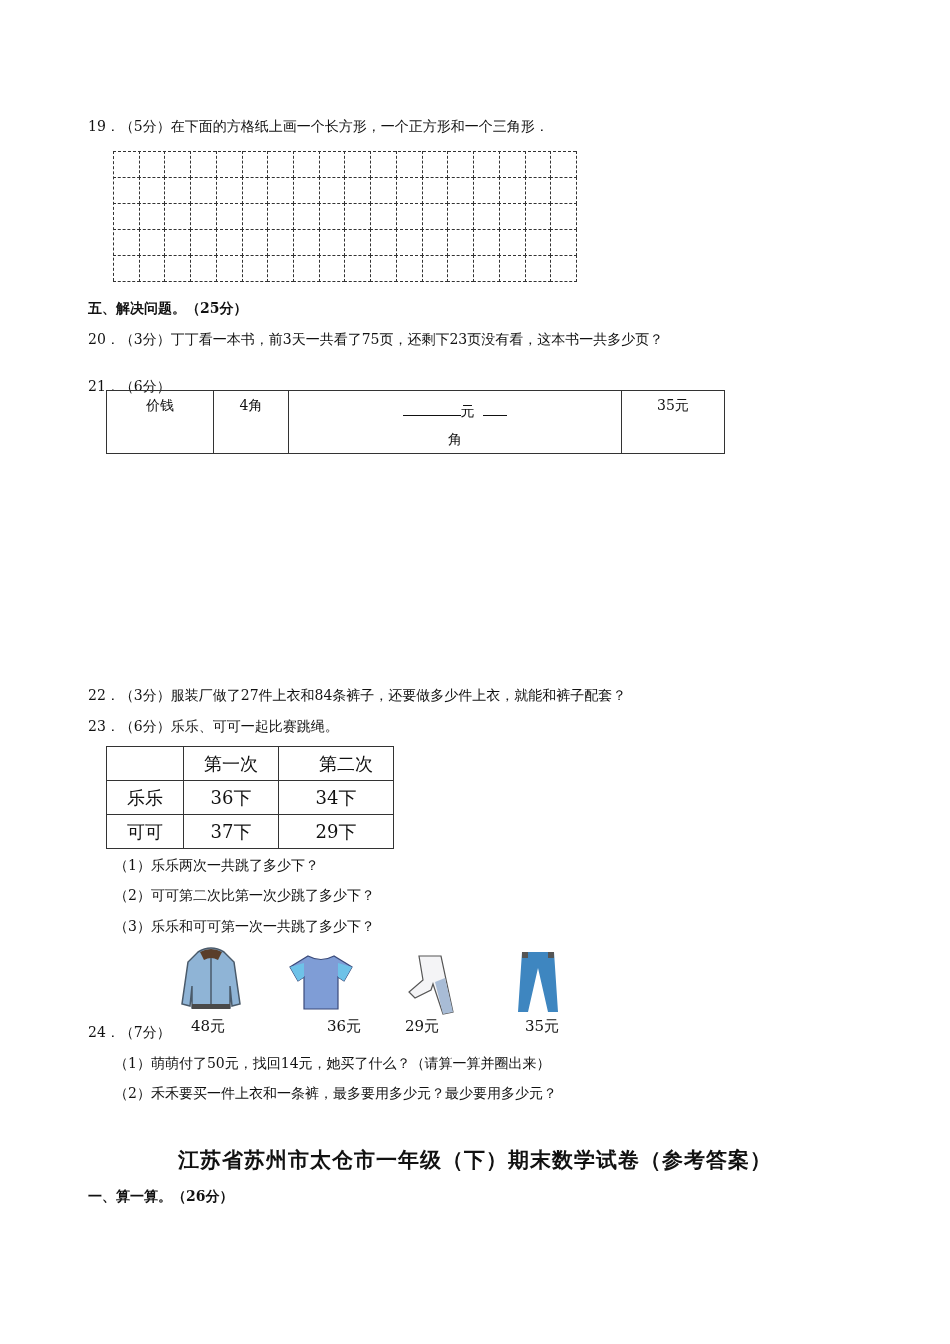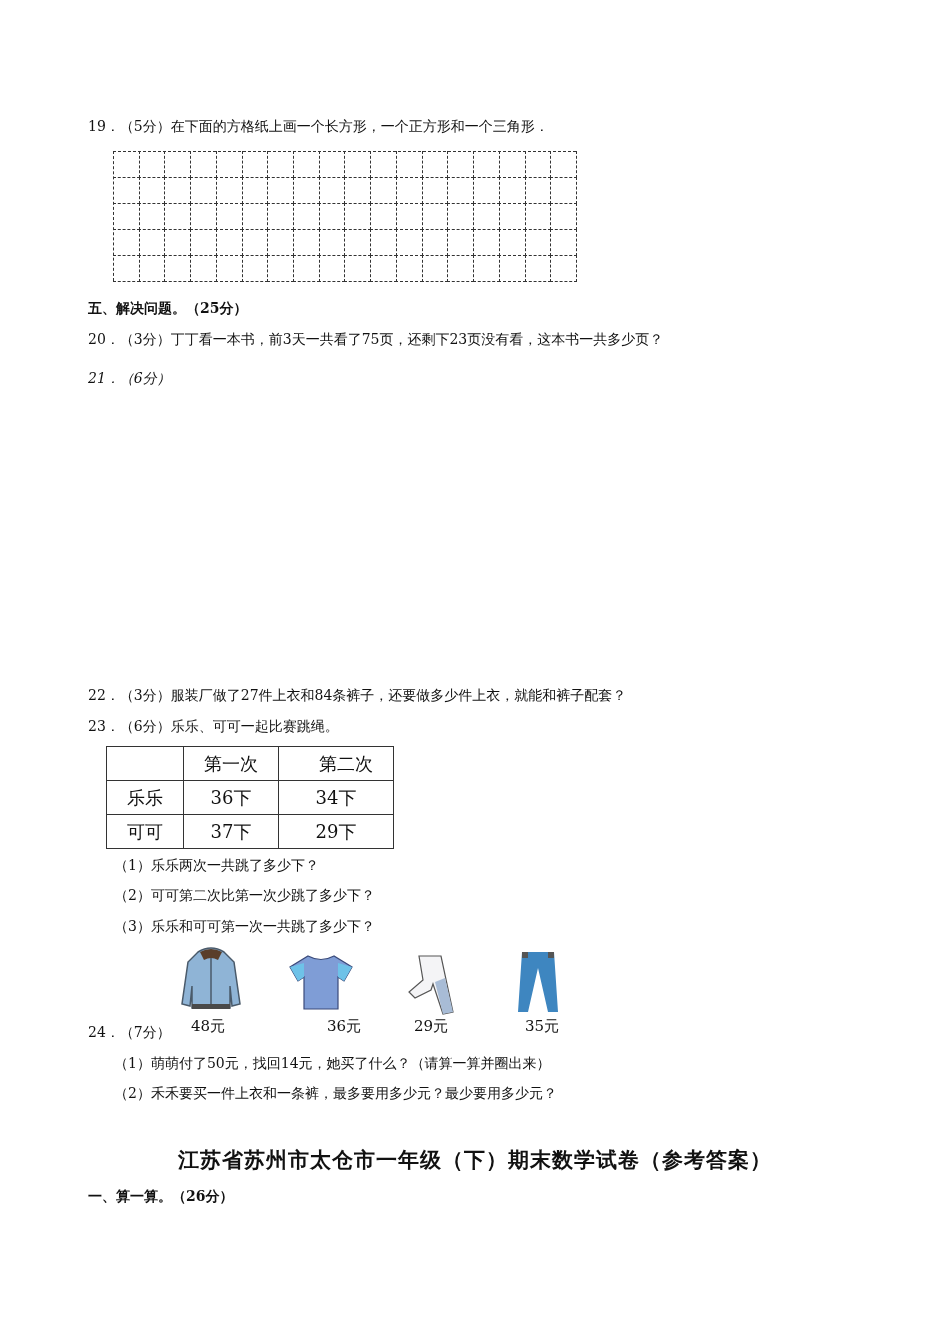--- a/index.html
+++ b/index.html
@@ -123,24 +123,33 @@
     <div class="gcell" style="left: 307.167px; top: 102.5px; width: 27.2222px; height: 27.5px;"></div>
     <div class="gcell" style="left: 332.889px; top: 102.5px; width: 27.2222px; height: 27.5px;"></div>
     <div class="gcell" style="left: 358.611px; top: 102.5px; width: 27.2222px; height: 27.5px;"></div>
     <div class="gcell" style="left: 384.333px; top: 102.5px; width: 27.2222px; height: 27.5px;"></div>
     <div class="gcell" style="left: 410.056px; top: 102.5px; width: 27.2222px; height: 27.5px;"></div>
     <div class="gcell" style="left: 435.778px; top: 102.5px; width: 27.2222px; height: 27.5px;"></div>
   </div>
 
 <div class="line bold" style="top:298px;">五、解决问题。（25分）</div>
 <div class="line" style="top:329px;">20．（3分）丁丁看一本书，前3天一共看了75页，还剩下23页没有看，这本书一共多少页？</div>
-<div class="line" style="top:368px;font-style:italic;">21．（6分）</div>
+<div class="line" style="top:376px;">21．（6分）</div>
 
 <table class="t21">
   <tbody>
+  <tr style="height:62px;">
+    <td class="lab">价钱</td>
+    <td style="padding-top:6px;">4角</td>
+    <td style="padding-top:6px; line-height:28px;">
+      <span class="blank" style="width:58px;"></span><span>元</span>&nbsp;&nbsp;<span class="blank" style="width:24px;"></span><br>
+      <span>角</span>
+    </td>
+    <td style="padding-top:6px;">35元</td>
+  </tr>
 </tbody>
   </table>
 
 <div class="line" style="top:685px;">22．（3分）服装厂做了27件上衣和84条裤子，还要做多少件上衣，就能和裤子配套？</div>
 <div class="line" style="top:716px;">23．（6分）乐乐、可可一起比赛跳绳。</div>
 
 <table class="t23">
   <tbody>
       <tr>
     <td style="width:76px;"></td>
@@ -179,20 +188,20 @@
 </svg>
 <svg class="cloth" style="left:516px;top:950px;" width="44" height="64" viewBox="0 0 44 64">
   <path d="M6 2 L38 2 L42 62 L32 62 L22 18 L12 62 L2 62 Z" fill="#3e86c0"></path>
   <rect x="6" y="2" width="6" height="6" fill="#555"></rect>
     <rect x="32" y="2" width="6" height="6" fill="#555"></rect>
 </svg>
 
 <div class="line" style="top:1022px;">24．（7分）</div>
 <div class="price" style="left:191px;top:1017px;">48元</div>
 <div class="price" style="left:303px;top:1017px;margin-left:24px;">36元</div>
-<div class="price" style="left:414px;top:1017px;">29元</div>
+<div class="price" style="left:405px;top:1017px;">29元</div>
 <div class="price" style="left:525px;top:1017px;">35元</div>
 
 <div class="line" style="top:1053px; left:114px;">（1）萌萌付了50元，找回14元，她买了什么？（请算一算并圈出来）</div>
 <div class="line" style="top:1083px; left:114px;">（2）禾禾要买一件上衣和一条裤，最多要用多少元？最少要用多少元？</div>
 
 <div class="title">江苏省苏州市太仓市一年级（下）期末数学试卷（参考答案）</div>
 <div class="line bold" style="top:1186px;">一、算一算。（26分）</div>
 
 </body></html>

